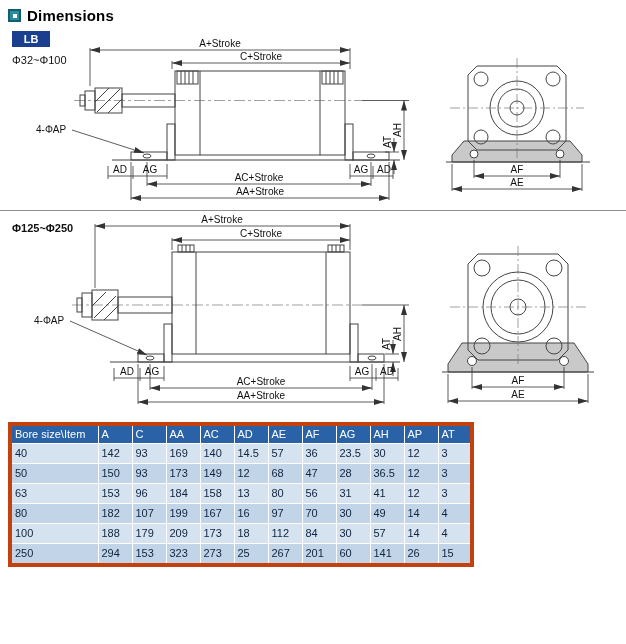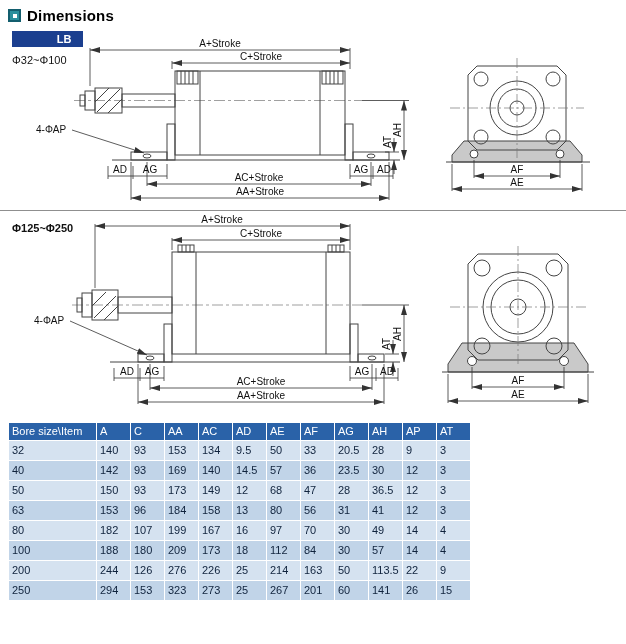--- a/index.html
+++ b/index.html
@@ -8,28 +8,28 @@
   }
   html,body{margin:0;padding:0;}
   body{font-family:"Liberation Sans",sans-serif;background:#fff;}
   .page{position:relative;width:626px;height:644px;background:#fff;overflow:hidden;}
   .header{position:absolute;top:7px;left:8px;display:flex;align-items:center;gap:6px;}
   .bullet{width:13px;height:13px;background:var(--accent);border:2px solid #135e6e;
           display:flex;align-items:center;justify-content:center;box-sizing:border-box;}
   .bullet-inner{width:4px;height:4px;background:#fff;}
   .page-title{font-size:15px;font-weight:bold;color:#000;margin:0;letter-spacing:.2px;}
   .model-badge{position:absolute;top:31px;left:12px;width:38px;height:16px;background:var(--badge-bg);
-               color:#fff;font-size:11px;font-weight:bold;display:flex;align-items:center;justify-content:center;padding-left:33px;}
+               color:#fff;font-size:11px;font-weight:bold;display:flex;align-items:center;justify-content:center;}
   .range-label{position:absolute;left:12px;font-size:11px;color:#111;text-align:right;}
   .range-1{top:54px;} .range-2{top:222px;font-weight:bold;}
   .drawing{position:absolute;left:0;}
   .divider{position:absolute;top:210px;left:0;width:626px;border-top:1px solid #8f8f8f;}
   .drawing text{font-family:"Liberation Sans",sans-serif;font-size:10px;fill:#111;stroke:none;}
   .dim-table{position:absolute;top:422px;left:8px;border-collapse:collapse;table-layout:fixed;
-             font-size:11px;border:1px solid #c2410c;}
+             font-size:11px;border:4px solid #c2410c;}
   .dim-table th,.dim-table td{border:1px solid #fff;padding:0 3px;text-align:left;height:19px;
              line-height:19px;font-weight:normal;white-space:nowrap;overflow:hidden;}
   .dim-table th{background:var(--table-header-bg);color:#fff;height:17px;line-height:17px;}
   .dim-table td{color:#10233d;}
   .dim-table tbody tr:nth-child(odd) td{background:var(--row-light);}
   .dim-table tbody tr:nth-child(even) td{background:var(--row-dark);}
 </style>
 </head>
 <body>
 
@@ -307,34 +307,20 @@
           <th>AE</th>
           <th>AF</th>
           <th>AG</th>
           <th>AH</th>
           <th>AP</th>
           <th>AT</th>
         </tr>
     </thead>
     <tbody>
         <tr>
-          <td>32</td>
-          <td>140</td>
-          <td>93</td>
-          <td>153</td>
-          <td>134</td>
-          <td>9.5</td>
-          <td>50</td>
-          <td>33</td>
-          <td>20.5</td>
-          <td>28</td>
-          <td>9</td>
-          <td>3</td>
-        </tr>
-        <tr>
           <td>40</td>
           <td>142</td>
           <td>93</td>
           <td>169</td>
           <td>140</td>
           <td>14.5</td>
           <td>57</td>
           <td>36</td>
           <td>23.5</td>
           <td>30</td>
@@ -379,44 +365,30 @@
           <td>97</td>
           <td>70</td>
           <td>30</td>
           <td>49</td>
           <td>14</td>
           <td>4</td>
         </tr>
         <tr>
           <td>100</td>
           <td>188</td>
-          <td>180</td>
+          <td>179</td>
           <td>209</td>
           <td>173</td>
           <td>18</td>
           <td>112</td>
           <td>84</td>
           <td>30</td>
           <td>57</td>
           <td>14</td>
           <td>4</td>
-        </tr>
-        <tr>
-          <td>200</td>
-          <td>244</td>
-          <td>126</td>
-          <td>276</td>
-          <td>226</td>
-          <td>25</td>
-          <td>214</td>
-          <td>163</td>
-          <td>50</td>
-          <td>113.5</td>
-          <td>22</td>
-          <td>9</td>
         </tr>
         <tr>
           <td>250</td>
           <td>294</td>
           <td>153</td>
           <td>323</td>
           <td>273</td>
           <td>25</td>
           <td>267</td>
           <td>201</td>

